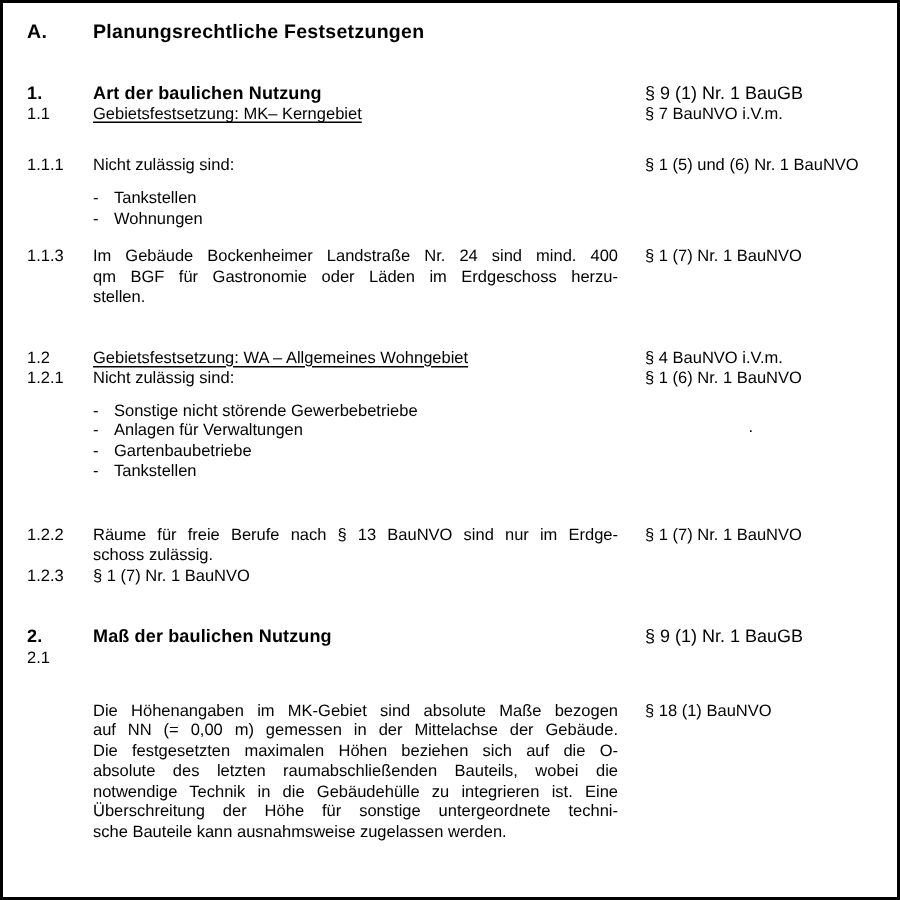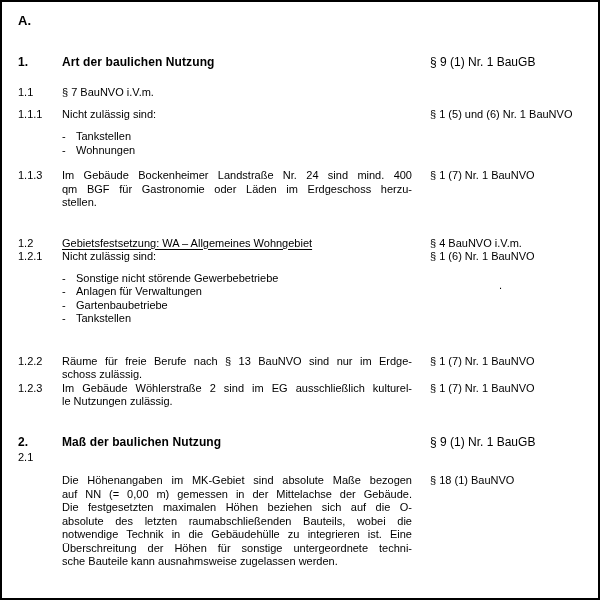--- a/index.html
+++ b/index.html
@@ -29,34 +29,36 @@
   .dash { width: 14px; flex: 0 0 14px; }
   .stray { position: absolute; left: 497px; top: 277px; }
 </style>
 </head>
 <body>
 
 <div class="page">
 
   <div class="row h1">
     <div class="num">A.</div>
+    <div class="bd">Planungsrechtliche Festsetzungen</div>
   </div>
 
   <div class="row h2" style="margin-top:26px">
     <div class="num">1.</div>
     <div class="bd">Art der baulichen Nutzung</div>
     <div class="ref">§ 9 (1) Nr. 1 BauGB</div>
   </div>
 
-  <div class="row u" style="margin-top:16px">
+  <div class="row u" style="">
     <div class="num">1.1</div>
+    <div class="bd">Gebietsfestsetzung: MK– Kerngebiet</div>
     <div class="ref">§ 7 BauNVO i.V.m.</div>
   </div>
 
-  <div class="row" style="margin-top:8px">
+  <div class="row" style="margin-top:20px">
     <div class="num">1.1.1</div>
     <div class="bd">Nicht zulässig sind:</div>
     <div class="ref">§ 1 (5) und (6) Nr. 1 BauNVO</div>
   </div>
 
   <div class="row" style="margin-top:9px">
     <div class="num"></div>
     <div class="bd">
       <div class="bi">
         <span class="dash">-</span>
@@ -119,44 +121,40 @@
     <div class="num">1.2.2</div>
     <div class="bd">
         <div class="jline">Räume für freie Berufe nach § 13 BauNVO sind nur im Erdge-</div>
         <div>schoss zulässig.</div>
       </div>
     <div class="ref">§ 1 (7) Nr. 1 BauNVO</div>
   </div>
 
   <div class="row" style="">
     <div class="num">1.2.3</div>
-    <div class="bd">
-        <div class="jline">Im Gebäude Wöhlerstraße 2 sind im EG ausschließlich kulturel-</div>
-        <div>le Nutzungen zulässig.</div>
-      </div>
     <div class="ref">§ 1 (7) Nr. 1 BauNVO</div>
   </div>
 
   <div class="row h2" style="margin-top:26px">
     <div class="num">2.</div>
     <div class="bd">Maß der baulichen Nutzung</div>
     <div class="ref">§ 9 (1) Nr. 1 BauGB</div>
   </div>
 
   <div class="row u" style="margin-top:1px">
     <div class="num">2.1</div>
   </div>
 
-  <div class="row" style="margin-top:10px">
+  <div class="row" style="margin-top:21px">
     <div class="num"></div>
     <div class="bd">
         <div class="jline">Die Höhenangaben im MK-Gebiet sind absolute Maße bezogen</div>
         <div class="jline">auf NN (= 0,00 m) gemessen in der Mittelachse der Gebäude.</div>
         <div class="jline">Die festgesetzten maximalen Höhen beziehen sich auf die O-</div>
         <div class="jline">absolute des letzten raumabschließenden Bauteils, wobei die</div>
         <div class="jline">notwendige Technik in die Gebäudehülle zu integrieren ist. Eine</div>
-        <div class="jline">Überschreitung der Höhen für sonstige untergeordnete techni-</div>
+        <div class="jline">Überschreitung der Höhe für sonstige untergeordnete techni-</div>
         <div>sche Bauteile kann ausnahmsweise zugelassen werden.</div>
       </div>
     <div class="ref">§ 18 (1) BauNVO</div>
   </div>
 
 </div>
 
 </body></html>

